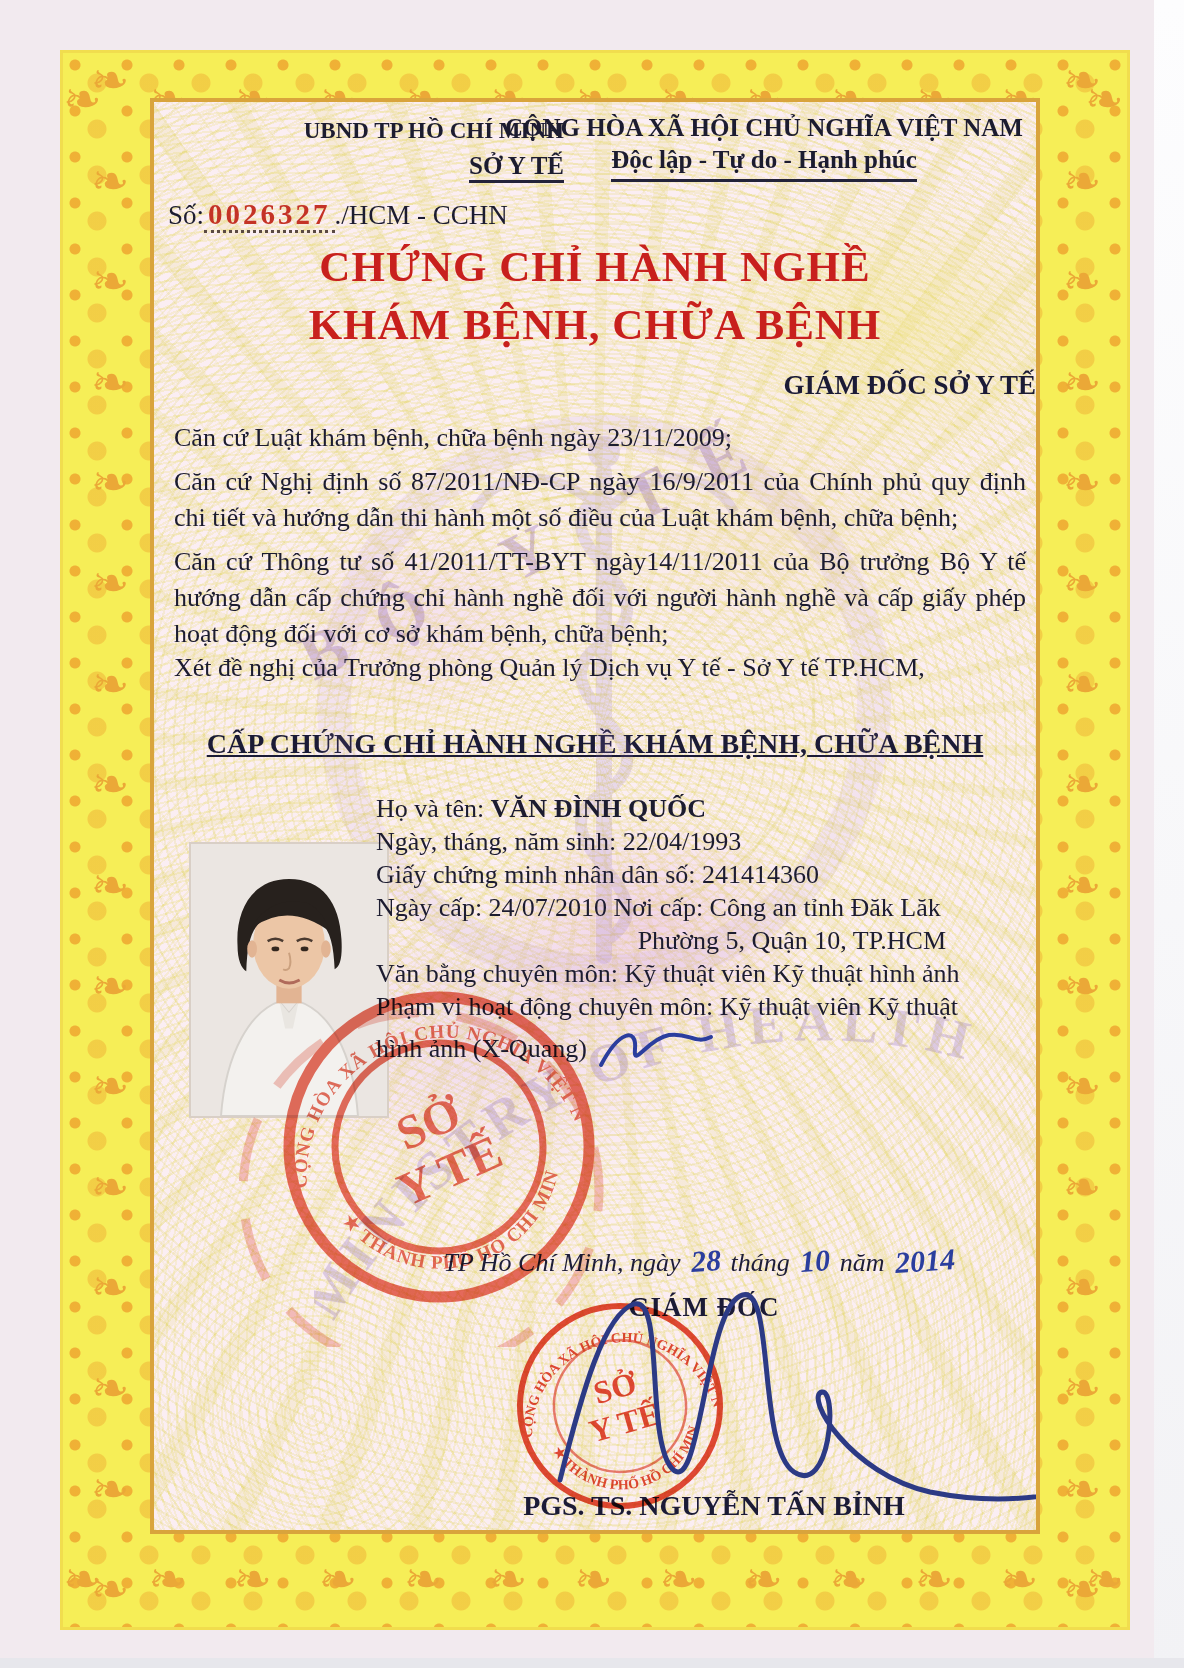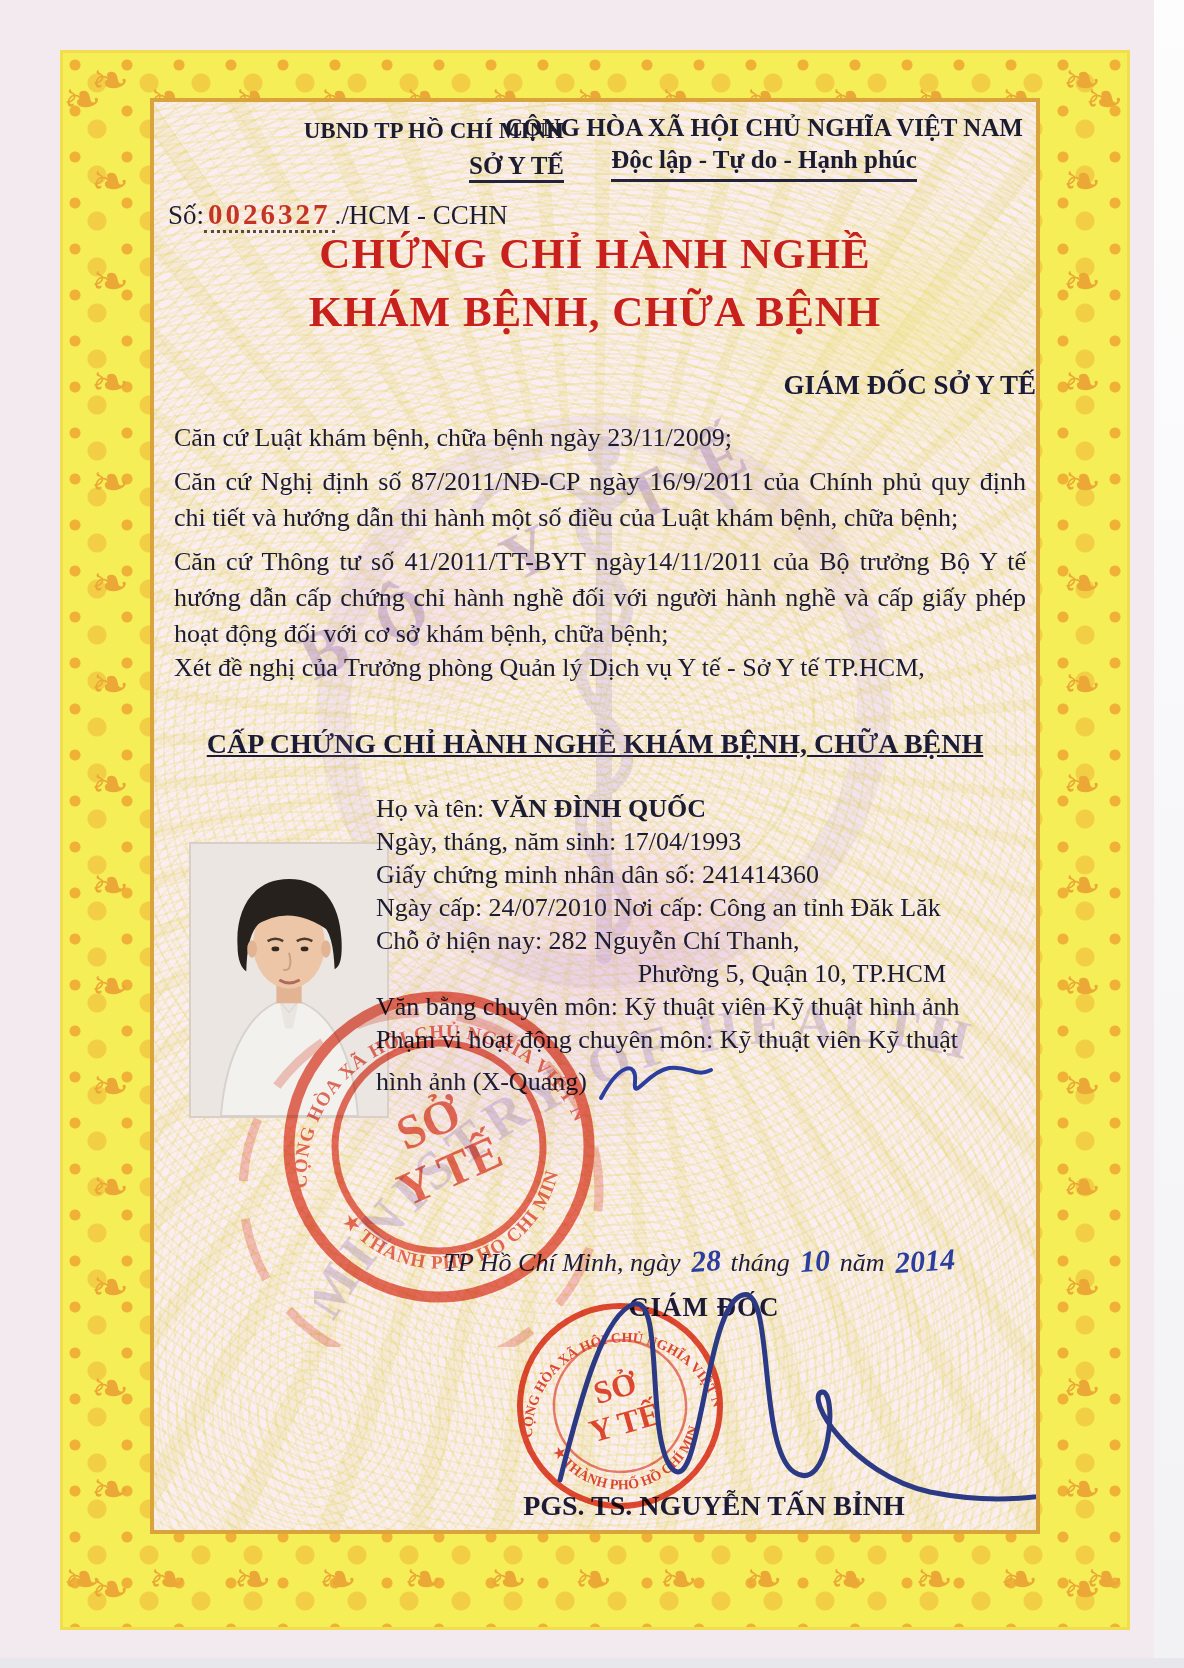--- a/index.html
+++ b/index.html
@@ -60,21 +60,21 @@
   .hdr-left .l1{font-size:23px;font-weight:bold;}
   .hdr-left .l2{display:inline-block;font-size:25px;font-weight:bold;margin-top:8px;
        border-bottom:3px solid #23233a;padding-bottom:0;}
   .hdr-right{left:340px;top:12px;width:540px;text-align:center;}
   .hdr-right .l1{font-size:25px;font-weight:bold;}
   .hdr-right .l2{display:inline-block;font-size:25px;font-weight:bold;margin-top:4px;
        border-bottom:3px solid #23233a;padding-bottom:5px;}
   .so-line{left:14px;top:96px;font-size:27px;}
   .so-num{color:#c43326;font-weight:bold;letter-spacing:3px;font-size:29px;
        border-bottom:3px dotted #5a4a42;padding:0 4px;}
-  .title{left:0;top:123px;width:100%;text-align:center;color:#c8201d;
+  .title{left:0;top:136px;width:100%;text-align:center;color:#c8201d;
        font-size:43px;font-weight:bold;letter-spacing:1px;line-height:58px;}
   .authority{left:0;top:268px;width:100%;text-align:right;font-size:27px;font-weight:bold;color:#1b1b36;}
   .recital{left:20px;width:852px;font-size:26px;line-height:36px;text-align:justify;}
   .r1{top:318px;}  .r2{top:362px;}  .r3{top:442px;}  .r4{top:548px;}
   .decision{left:0;top:626px;width:100%;text-align:center;font-size:28px;font-weight:bold;color:#1b1b36;text-decoration:underline;}
 
   .photo{left:35px;top:740px;width:196px;height:272px;border:2px solid #d9cfc6;
        background:#ece7e3;z-index:4;}
   .details{left:222px;top:690px;width:604px;font-size:26px;line-height:33px;z-index:5;color:#1c1c30;}
   .details .name-val{font-weight:bold;}
@@ -172,24 +172,23 @@
       <ellipse cx="86" cy="108" rx="4" ry="2.5" fill="#33271f"></ellipse>
       <ellipse cx="116" cy="108" rx="4" ry="2.5" fill="#33271f"></ellipse>
       <path d="M100,112 q3,10 0,16 q-3,3 -6,1" stroke="#caa07e" stroke-width="2" fill="none"></path>
       <path d="M90,140 q10,6 21,0" stroke="#b06a5a" stroke-width="3" fill="none"></path>
       <ellipse cx="62" cy="108" rx="5" ry="9" fill="#e2b493"></ellipse>
       <ellipse cx="138" cy="108" rx="5" ry="9" fill="#e2b493"></ellipse>
     </svg>
 
     <div class="details">
       <div><span>Họ và tên: </span><span class="name-val">VĂN ĐÌNH QUỐC</span></div>
-      <div>Ngày, tháng, năm sinh: 17/04/1993</div>
+      <div>Ngày, tháng, năm sinh: 22/04/1993</div>
       <div>Giấy chứng minh nhân dân số: 241414360</div>
       <div>Ngày cấp: 24/07/2010 Nơi cấp: Công an tỉnh Đăk Lăk</div>
-      <div>Chỗ ở hiện nay: 282 Nguyễn Chí Thanh,</div>
       <div class="addr2">Phường 5, Quận 10, TP.HCM</div>
       <div>Văn bằng chuyên môn: Kỹ thuật viên Kỹ thuật hình ảnh</div>
       <div>Phạm vi hoạt động chuyên môn: Kỹ thuật viên Kỹ thuật</div>
       <div><span>hình ảnh (X-Quang)</span><svg class="scope-sig" width="120" height="46" viewBox="0 0 120 46">
             <path d="M4,42 C22,8 40,4 38,26 C36,46 50,16 72,12 C92,9 98,22 114,14" stroke="#2b3e9e" stroke-width="4" fill="none" stroke-linecap="round"></path>
           </svg></div>
     </div>
 
     <svg class="stamp stamp1" width="400" height="400" viewBox="0 0 400 400">
       <g transform="rotate(-14 200 200)" opacity="0.72">

